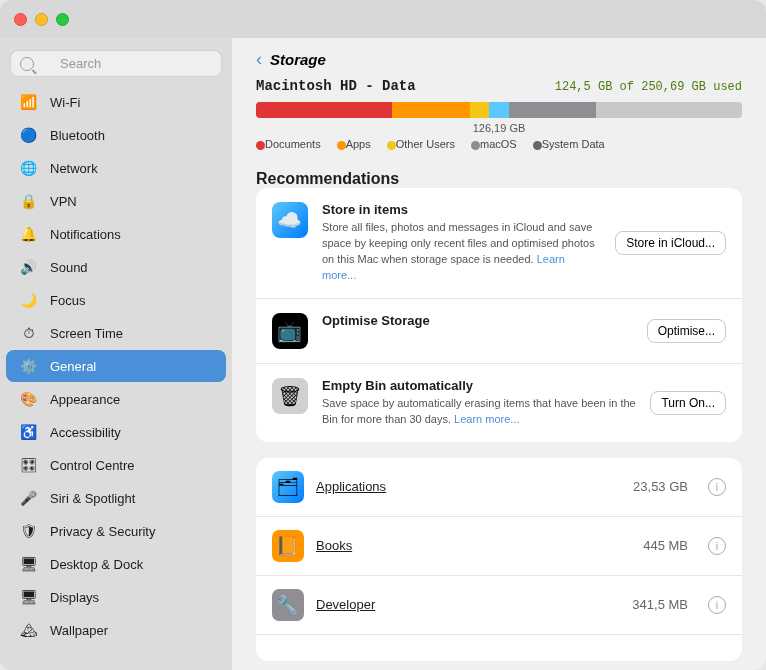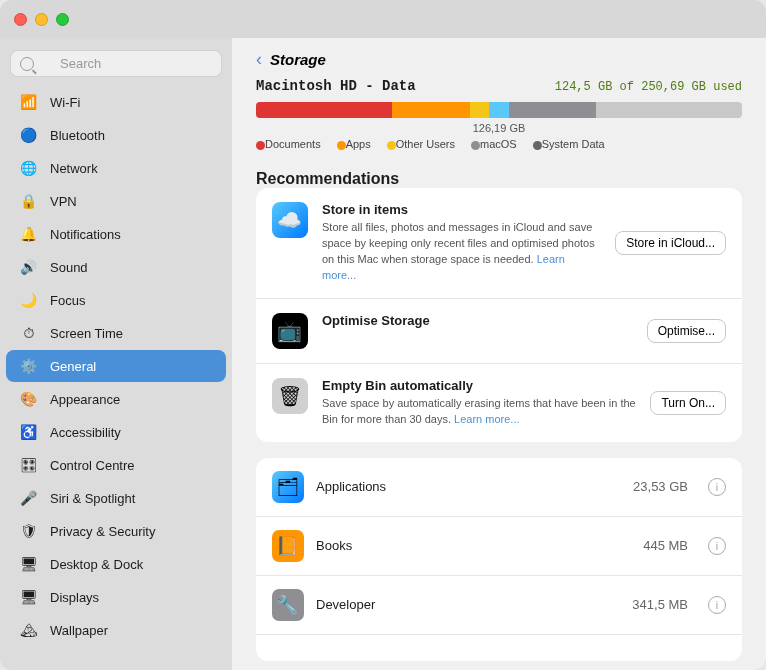--- a/index.html
+++ b/index.html
@@ -274,20 +274,21 @@
       width: 32px; height: 32px;
       border-radius: 7px;
       flex-shrink: 0;
       display: flex; align-items: center; justify-content: center;
       font-size: 18px;
     }
     .list-label {
       flex: 1;
       font-size: 13px;
       color: #1c1c1e;
+      text-decoration: underline;
     }
     .list-size {
       font-size: 13px;
       color: #666;
       margin-right: 8px;
     }
     .info-btn {
       width: 18px; height: 18px;
       border-radius: 50%;
       border: 1.5px solid #aaa;

